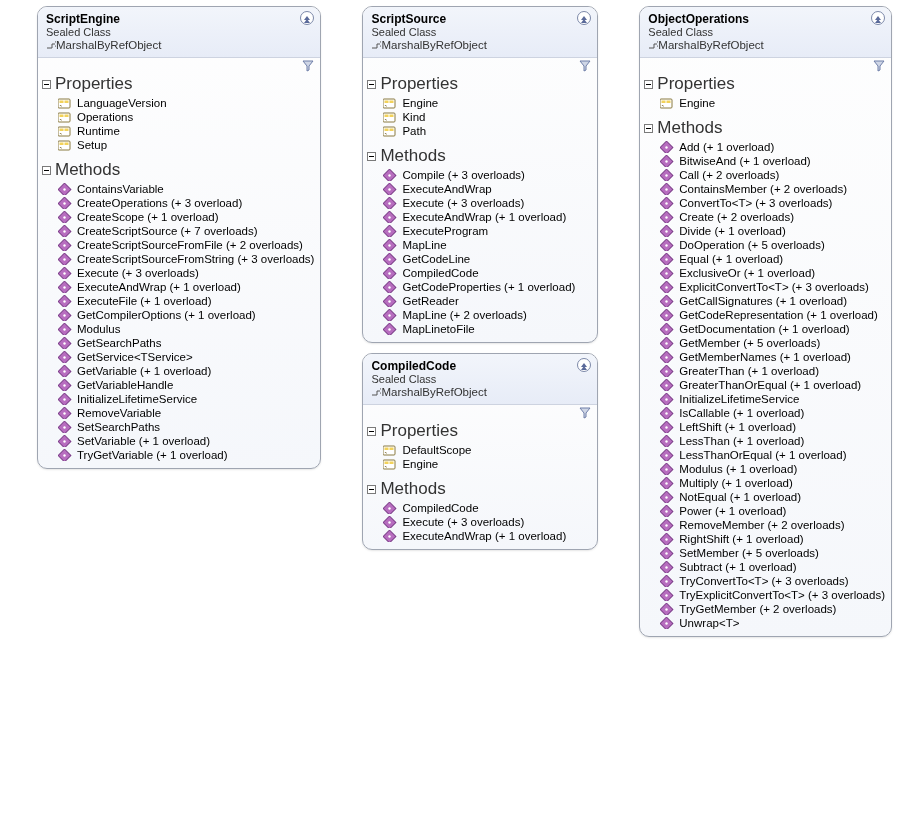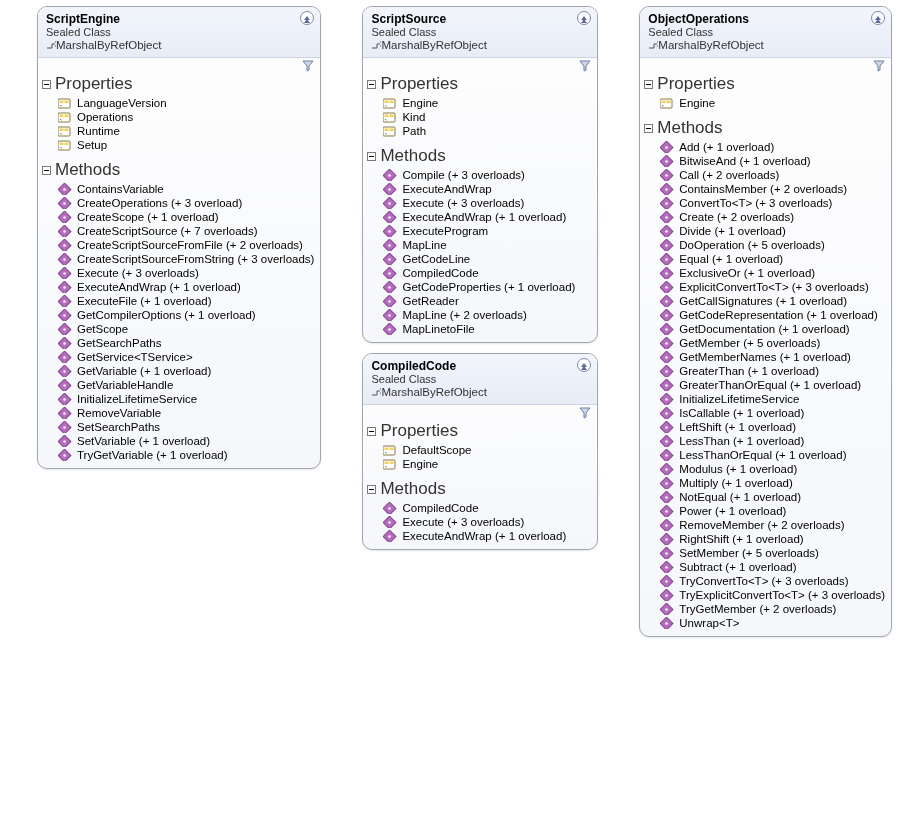--- a/index.html
+++ b/index.html
@@ -216,21 +216,21 @@
           <div class="member">
             <svg class="ico-method">
               <use href="#method-icon"></use>
             </svg>
             <span>GetCompilerOptions (+ 1 overload)</span>
           </div>
           <div class="member">
             <svg class="ico-method">
               <use href="#method-icon"></use>
             </svg>
-            <span>GetScope</span>
+            <span>Modulus</span>
           </div>
           <div class="member">
             <svg class="ico-method">
               <use href="#method-icon"></use>
             </svg>
             <span>GetSearchPaths</span>
           </div>
           <div class="member">
             <svg class="ico-method">
               <use href="#method-icon"></use>

